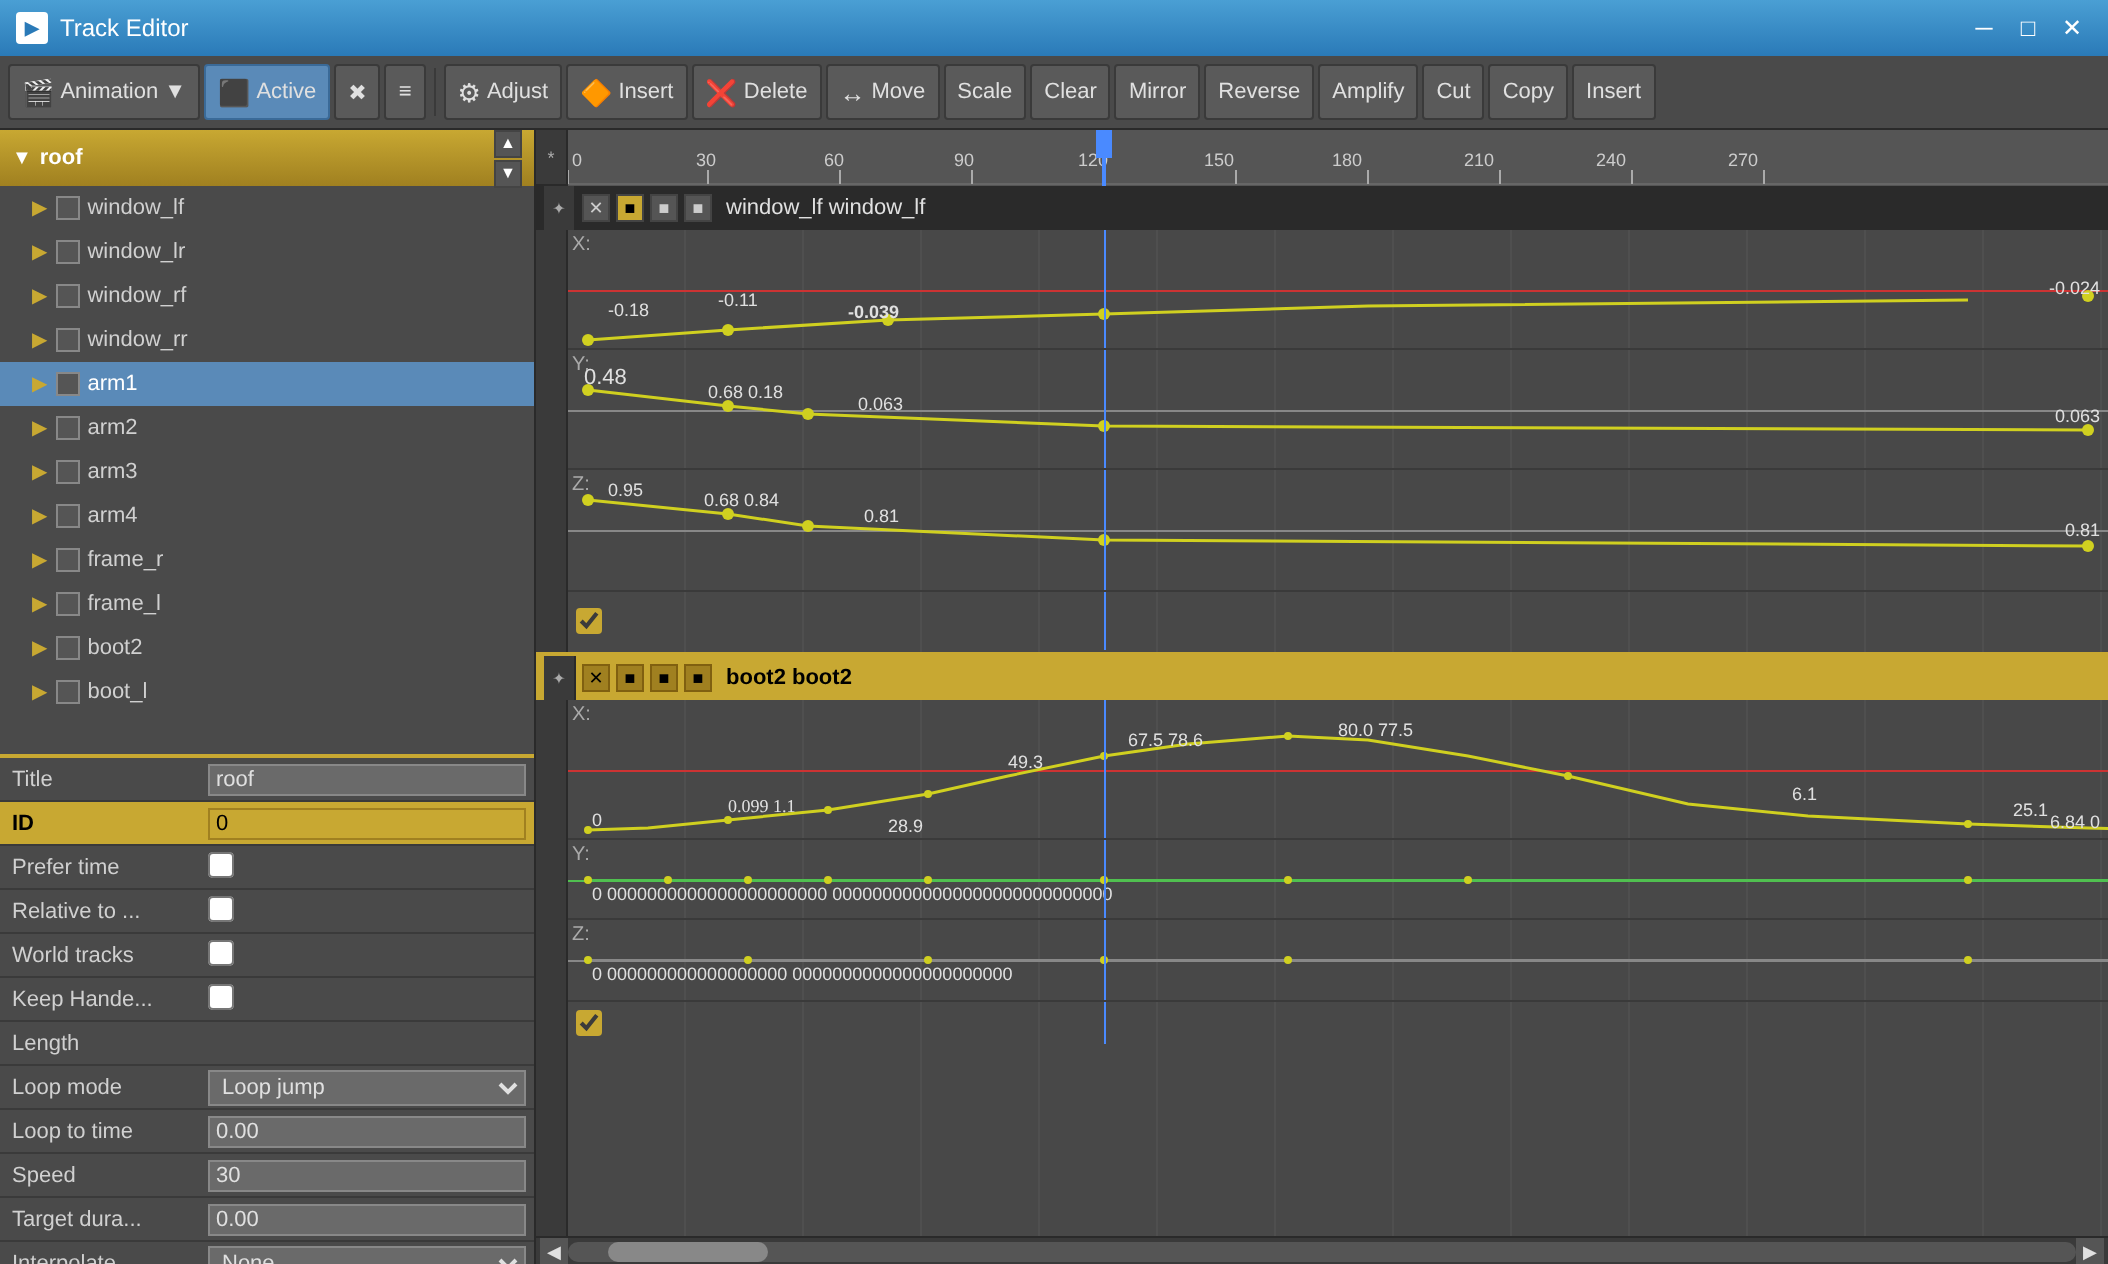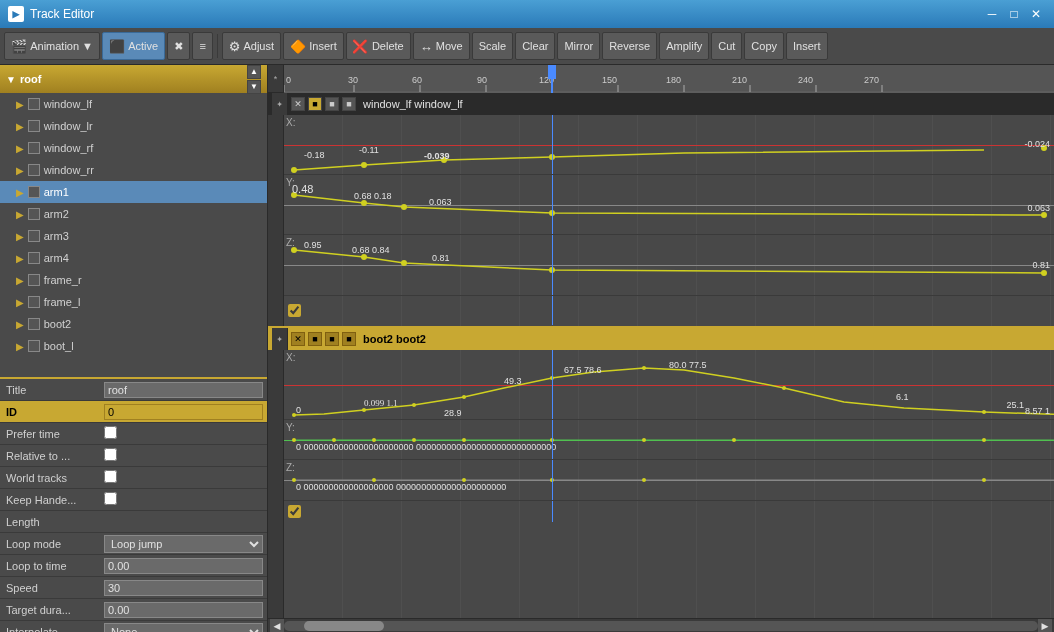--- a/index.html
+++ b/index.html
@@ -642,21 +642,21 @@
               </svg>
 
               <span style="position:absolute;left:12px;top:55px;font-size:9px;color:#e0e0e0;">0</span>
               <span style="position:absolute;left:80px;top:48px;font-size:9px;color:#e0e0e0;font-family:Liberation Serif, serif;">0.099 1.1</span>
               <span style="position:absolute;left:160px;top:36px;font-size:9px;color:#e0e0e0;margin-top:22px;">28.9</span>
               <span style="position:absolute;left:220px;top:26px;font-size:9px;color:#e0e0e0;">49.3</span>
               <span style="position:absolute;left:280px;top:15px;font-size:9px;color:#e0e0e0;">67.5 78.6</span>
               <span style="position:absolute;left:385px;top:10px;font-size:9px;color:#e0e0e0;">80.0 77.5</span>
               <span style="position:absolute;left:600px;top:42px;font-size:9px;color:#e0e0e0;margin-left:12px;">6.1</span>
               <span style="position:absolute;right:30px;top:50px;font-size:9px;color:#e0e0e0;">25.1</span>
-              <span style="position:absolute;right:4px;top:56px;font-size:9px;color:#e0e0e0;">8.57 1</span>
+              <span style="position:absolute;right:4px;top:56px;font-size:9px;color:#e0e0e0;">6.84 0</span>
             </div>
 
             <div style="height:40px;position:relative;border-bottom:1px solid #3a3a3a;">
               <span class="channel-label">Y:</span>
               <div style="position:absolute;top:20px;left:0;right:0;height:1px;background:#50c050;"></div>
               <div class="cursor-line" style="left:268px;"></div>
               <svg style="position:absolute;top:0;left:0;width:100%;height:100%;">
                 <polyline points="10,20 800,20" fill="none" stroke="#50c050" stroke-width="1"></polyline>
 
                 <circle cx="10" cy="20" r="2" fill="#d0d020"></circle>

